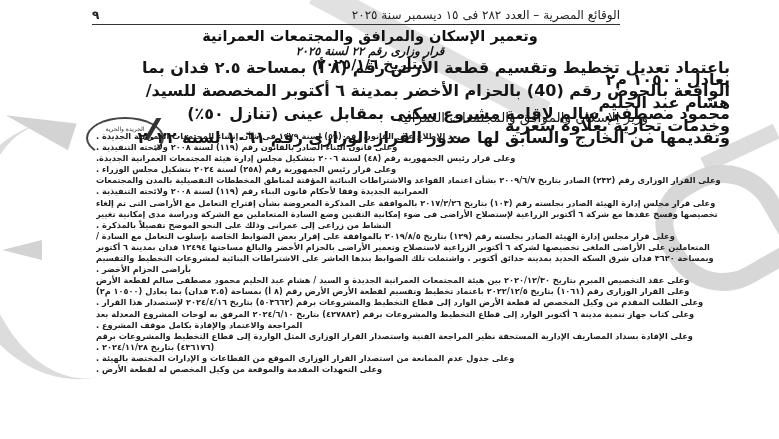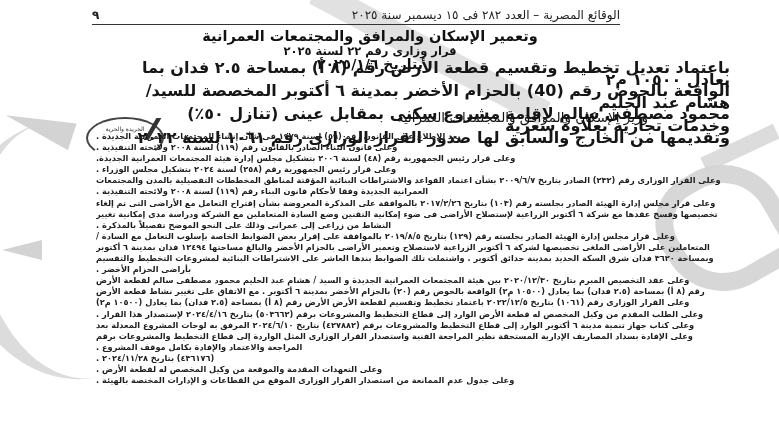--- a/index.html
+++ b/index.html
@@ -31,21 +31,21 @@
     .header {
       position:absolute; left:92px; top:6px; width:528px; height:18px;
       border-bottom:1.5px solid #333; direction:rtl;
       display:flex; justify-content:space-between; align-items:center;
       font-size:12px; color:#222;
     }
     .header .page-num { font-weight:bold; }
 
     .title-block { position:absolute; left:140px; top:28px; width:460px; direction:rtl; text-align:center; }
     .ministry { font-size:14.5px; font-weight:bold; line-height:17px; }
-    .decree { font-size:11.5px; font-weight:bold; line-height:13px; }
+    .decree { font-size:11.5px; font-weight:bold; line-height:13px;font-style:italic; }
     .date { font-size:14px; font-weight:bold; line-height:12px; }
 
     .summary {
       position:absolute; left:130px; top:62px; width:600px; direction:rtl;
       text-align:right; font-size:16px; font-weight:bold; line-height:11.6px; color:#161616;
     }
     .signer {
       position:absolute; left:120px; top:110px; width:528px; direction:rtl;
       text-align:right; font-size:13.5px; font-weight:normal; line-height:15px;
     }
@@ -108,22 +108,21 @@
   <p>وعلى القرار الوزارى رقم (٢٣٢) الصادر بتاريخ ٢٠٠٩/٦/٧ بشأن اعتماد القواعد والاشتراطات البنائية المؤقتة لمناطق المخططات التفصيلية بالمدن والمجتمعات</p>
   <p>العمرانية الجديدة وفقا لأحكام قانون البناء رقم (١١٩) لسنة ٢٠٠٨ ولائحته التنفيذية .</p>
   <p>وعلى قرار مجلس إدارة الهيئة الصادر بجلسته رقم (١٠٣) بتاريخ ٢٠١٧/٢/٢٦ بالموافقة على المذكرة المعروضة بشأن إقتراح التعامل مع الأراضى التى تم إلغاء</p>
   <p>تخصيصها وفسخ عقدها مع شركة ٦ أكتوبر الزراعية لإستصلاح الأراضى فى ضوء إمكانية التقنين وضع السادة المتعاملين مع الشركة ودراسة مدى إمكانية تغيير</p>
   <p>النشاط من زراعى إلى عمرانى وذلك على النحو الموضح تفصيلاً بالمذكرة .</p>
   <p>وعلى قرار مجلس إدارة الهيئة الصادر بجلسته رقم (١٢٩) بتاريخ ٢٠١٩/٨/٥ بالموافقة على إقرار بعض الضوابط الخاصة بإسلوب التعامل مع السادة /</p>
   <p>المتعاملين على الأراضى الملغى تخصيصها لشركة ٦ أكتوبر الزراعية لاستصلاح وتعمير الأراضى بالحزام الأخضر والبالغ مساحتها ١٢٤٩٤ فدان بمدينة ٦ أكتوبر</p>
   <p>وبمساحة ٣٦٢٠ فدان شرق السكة الحديد بمدينة حدائق أكتوبر . واشتملت تلك الضوابط بندها العاشر على الاشتراطات البنائية لمشروعات التخطيط والتقسيم</p>
   <p>بأراضى الحزام الأخضر .</p>
   <p>وعلى عقد التخصيص المبرم بتاريخ ٢٠٢٠/١٢/٣٠ بين هيئة المجتمعات العمرانية الجديدة و السيد / هشام عبد الحليم محمود مصطفى سالم لقطعة الأرض</p>
-  <p>رقم (٨ أ) بمساحة (٢.٥ فدان) بما يعادل (١٠٥٠٠ م٢) الواقعة بالحوض رقم (٢٠) بالحزام الأخضر بمدينة ٦ أكتوبر . مع الاتفاق على تغيير نشاط قطعة الأرض</p>
   <p>وعلى القرار الوزارى رقم (١٠٦١) بتاريخ ٢٠٢٢/١٢/٥ باعتماد تخطيط وتقسيم لقطعة الأرض الأرض رقم (٨ أ) بمساحة (٢.٥ فدان) بما يعادل (١٠٥٠٠ م٢)</p>
   <p>وعلى الطلب المقدم من وكيل المخصص له قطعة الأرض الوارد إلى قطاع التخطيط والمشروعات برقم (٥٠٣٦٦٢) بتاريخ ٢٠٢٤/٤/١٦ لإستصدار هذا القرار .</p>
   <p>وعلى كتاب جهاز تنمية مدينة ٦ أكتوبر الوارد إلى قطاع التخطيط والمشروعات برقم (٤٢٧٨٨٢) بتاريخ ٢٠٢٤/٦/١٠ المرفق به لوحات المشروع المعدلة بعد</p>
+  <p>المراجعة والاعتماد والإفادة بكامل موقف المشروع .</p>
   <p>وعلى الإفادة بسداد المصاريف الإدارية المستحقة نظير المراجعة الفنية واستصدار القرار الوزارى المثل الواردة إلى قطاع التخطيط والمشروعات برقم</p>
-  <p>المراجعة والاعتماد والإفادة بكامل موقف المشروع .</p>
   <p>(٤٣٦١٧٦) بتاريخ ٢٠٢٤/١١/٢٨ .</p>
+  <p>وعلى جدول عدم الممانعة من استصدار القرار الوزارى الموقع من القطاعات و الإدارات المختصة بالهيئة .</p>
   <p>وعلى التعهدات المقدمة والموقعة من وكيل المخصص له لقطعة الأرض .</p>
-  <p>وعلى جدول عدم الممانعة من استصدار القرار الوزارى الموقع من القطاعات و الإدارات المختصة بالهيئة .</p>
 </div>
 
 </body></html>

